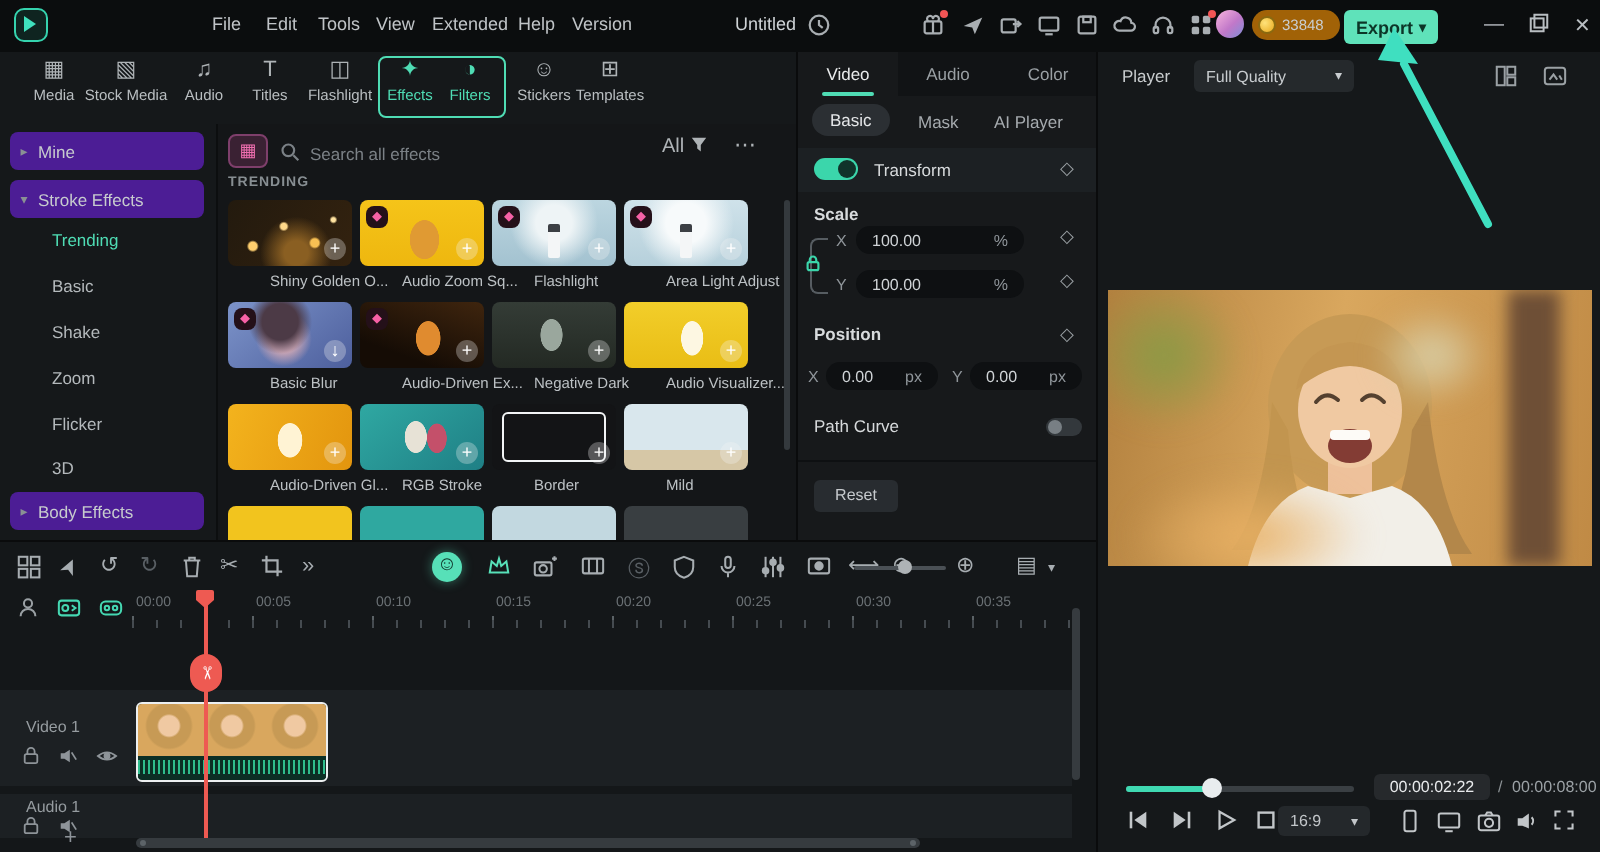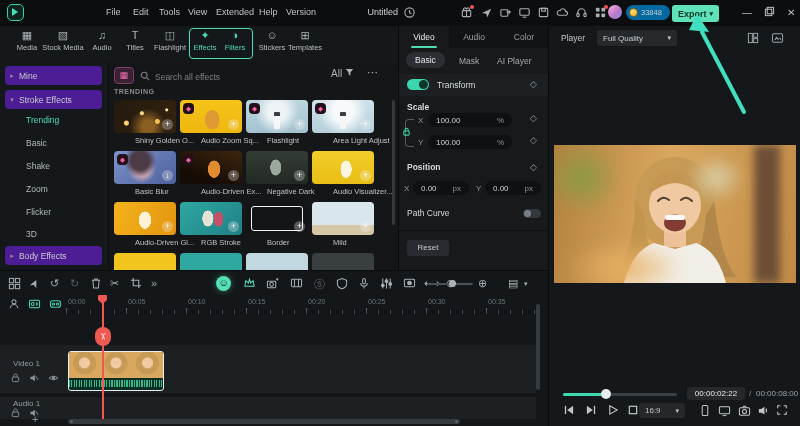--- a/index.html
+++ b/index.html
@@ -13,21 +13,21 @@
   .logo{position:absolute;left:7px;top:4px;width:17px;height:17px;border-radius:5px;background:#0f2420;
         border:1.5px solid #35d3ae;box-sizing:border-box;}
   .logo i{position:absolute;left:4px;top:3px;width:0;height:0;border-left:6px solid #3fe0bd;border-top:4px solid transparent;border-bottom:4px solid transparent;}
   .appname{position:absolute;left:18px;top:7px;font-size:9px;color:#d7dadc;margin-top:44px;}
   .menu{position:absolute;top:7px;font-size:9px;color:#c0c4c7;}
   .proj{position:absolute;left:340px;top:7px;width:58px;text-align:right;font-size:9px;color:#cfd3d6;}
   .tb-ic{position:absolute;top:6px;color:#a9aeb2;}
   .reddot{position:absolute;width:4px;height:4px;border-radius:50%;background:#f25555;}
   .avatar{position:absolute;left:608px;top:5px;width:14px;height:14px;border-radius:50%;
           background:linear-gradient(135deg,#f9b6de,#c178c9 55%,#7e8fd8);}
-  .coinpill{position:absolute;left:626px;top:5px;width:44px;height:15px;border-radius:8px;background:#0369a1;display:flex;align-items:center;}
+  .coinpill{position:absolute;left:626px;top:5px;width:44px;height:15px;border-radius:8px;background:#a16207;display:flex;align-items:center;}
   .coin{width:9px;height:9px;border-radius:50%;margin:0 3px 0 3px;background:radial-gradient(circle at 35% 35%,#ffe27a,#e9a91c);border:1px solid #8a6a10;box-sizing:border-box;}
   .coins{font-size:7.5px;color:#caced1;}
   .exportbtn{position:absolute;left:672px;top:5px;width:47px;height:17px;border-radius:3px;background:#5fe2ba;
              display:flex;align-items:center;justify-content:center;gap:3px;font-size:9px;font-weight:bold;color:#0c3527;}
   .exportbtn .chv{font-size:7px;}
   .winbtn{position:absolute;top:7px;font-size:10px;color:#b9bec2;}
 
   
   #mediatabs{position:absolute;left:0;top:26px;width:398px;height:36px;background:#15181a;border-bottom:1px solid #0b0d0e;}
   .mtab{position:absolute;top:3px;width:46px;display:flex;flex-direction:column;align-items:center;gap:2px;}

